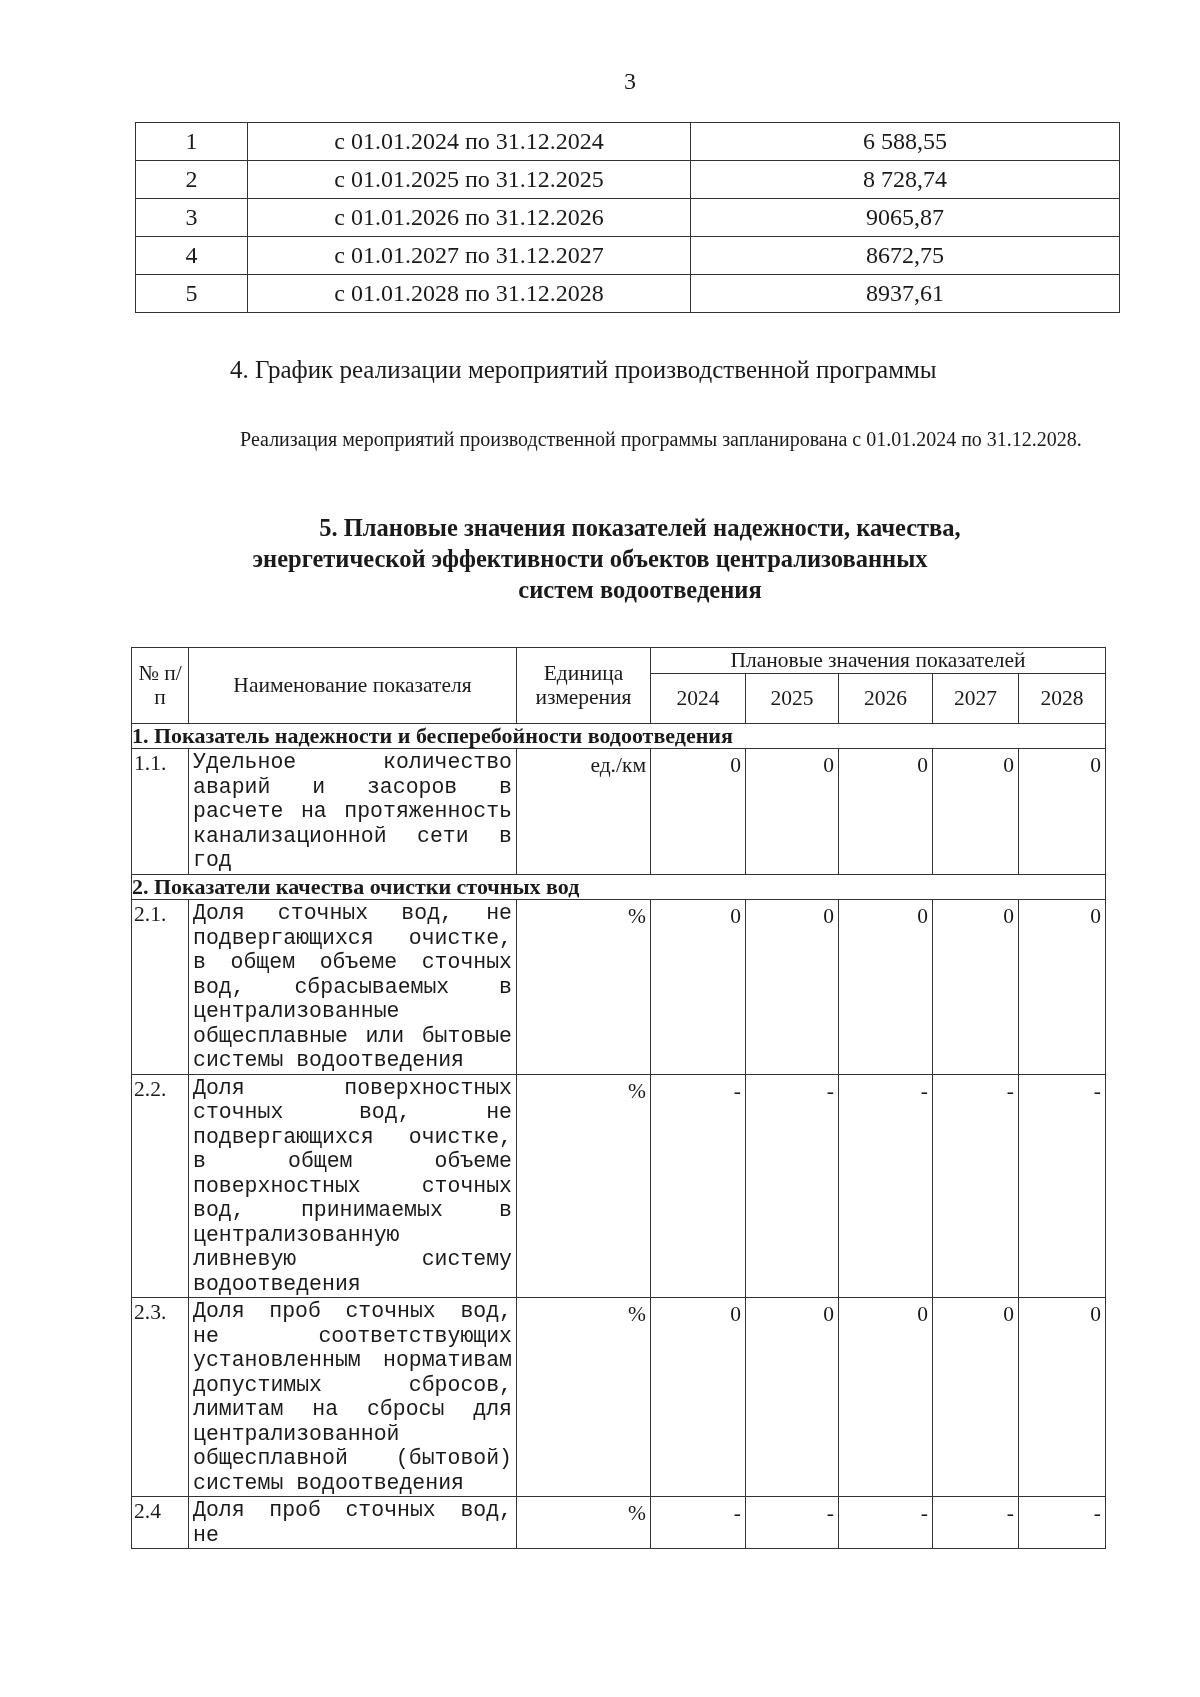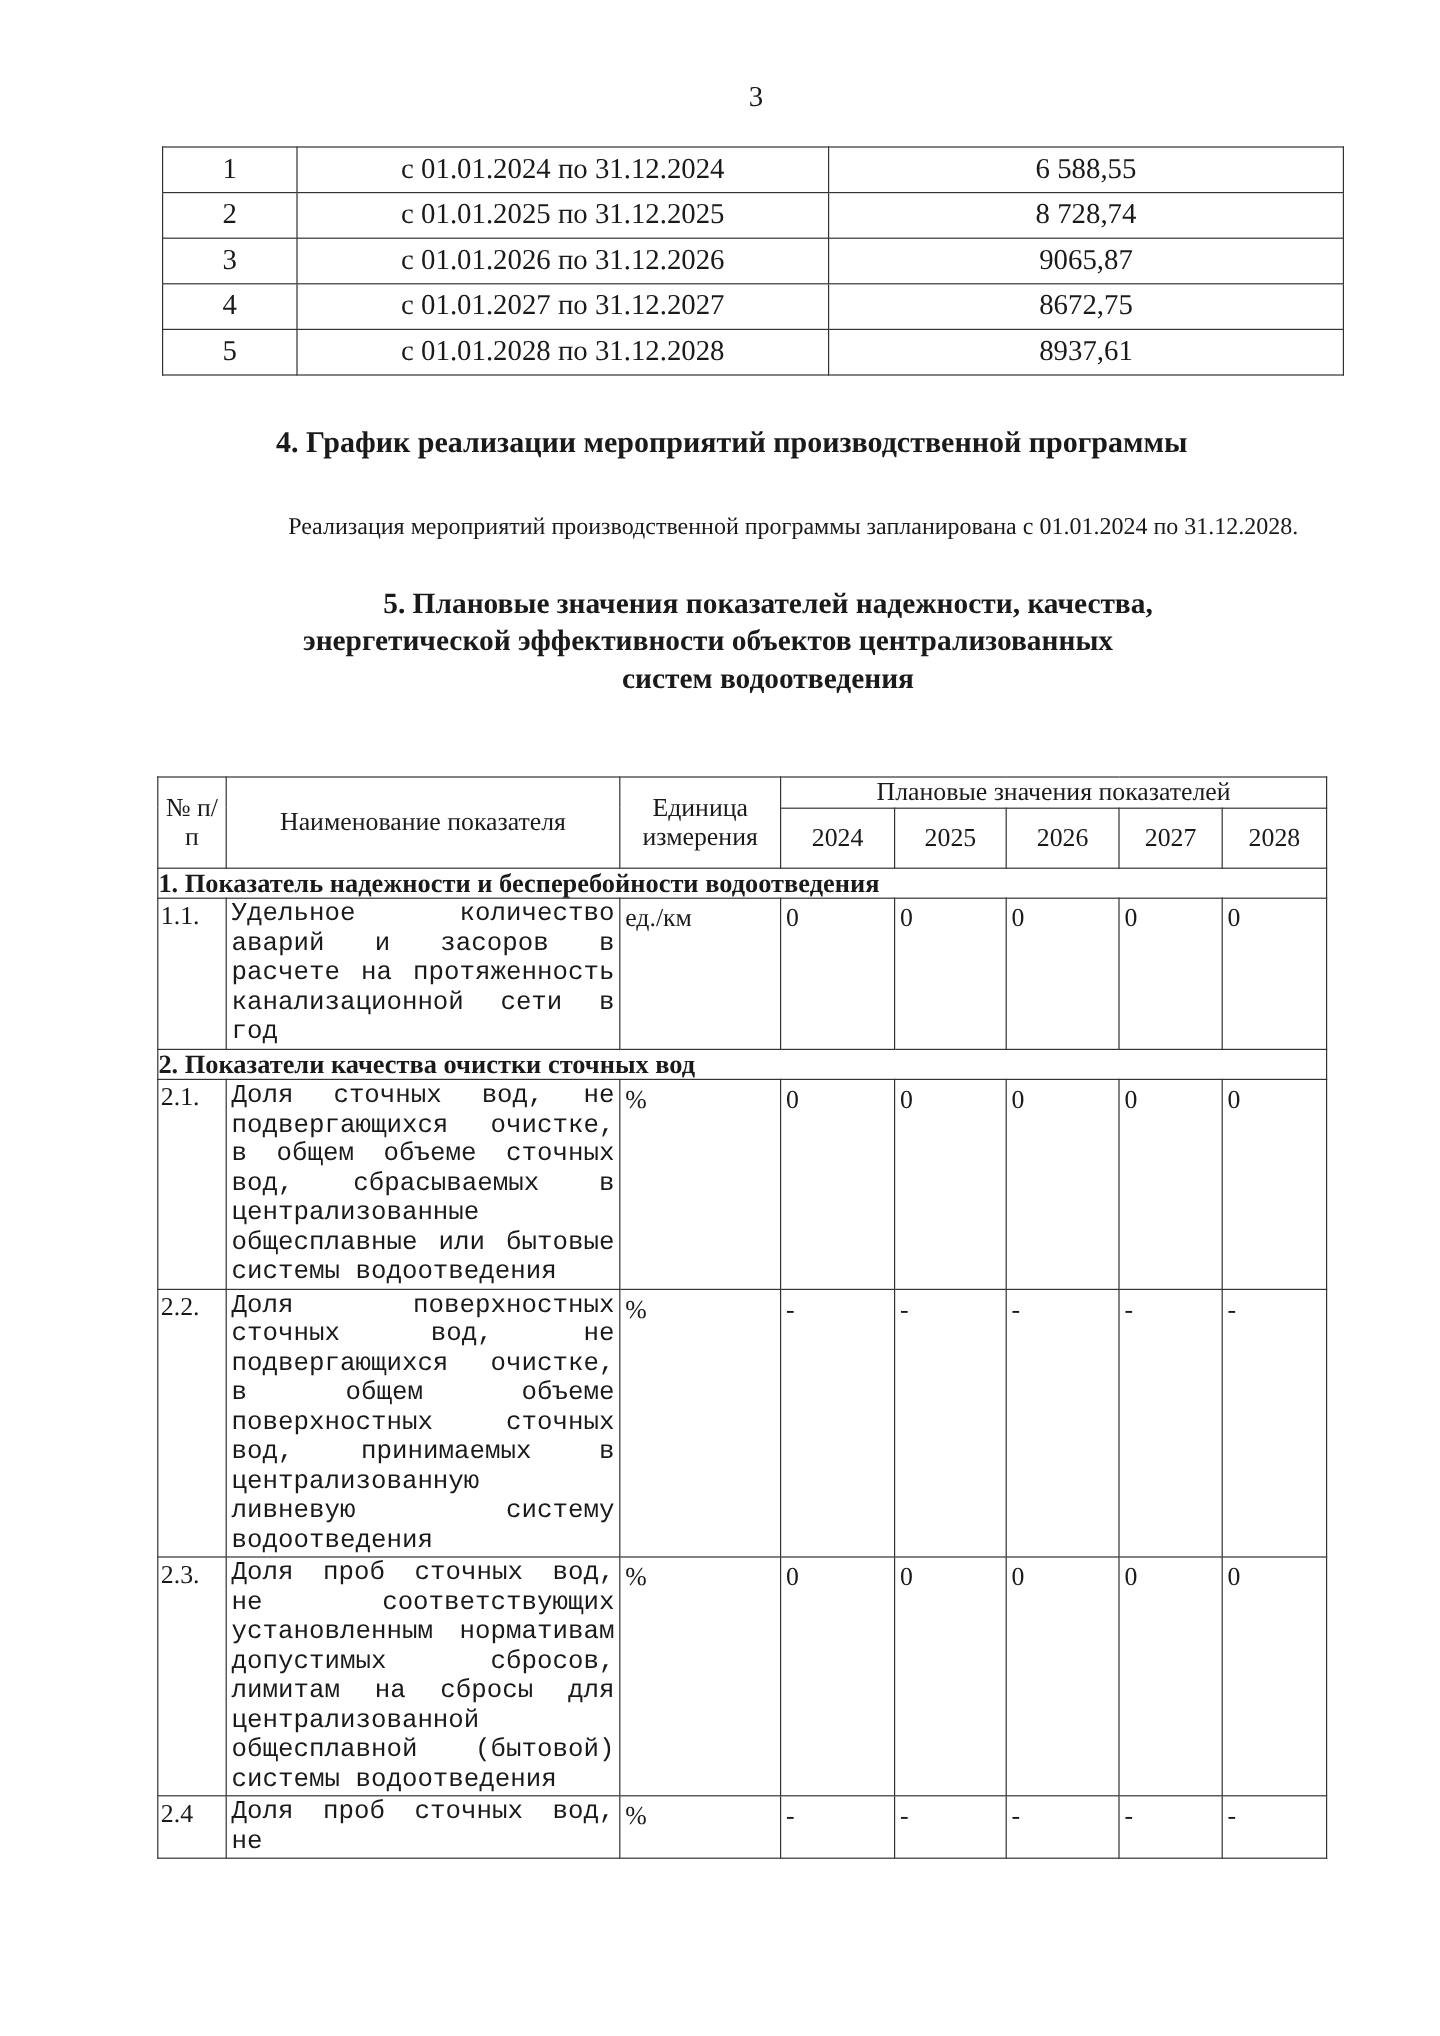--- a/index.html
+++ b/index.html
@@ -3,31 +3,31 @@
 <meta charset="utf-8">
 <style>
   html, body { margin:0; padding:0; background:#fff; }
   body { width:1200px; height:1697px; position:relative; overflow:hidden;
          font-family:"Liberation Serif", "DejaVu Serif", serif; color:#1a1a1a; }
   .page-num { position:absolute; top:68px; left:0; width:1260px; text-align:center; font-size:24px; }
   table { border-collapse:collapse; position:absolute; }
   td, th { border:1.5px solid #333; font-weight:normal; }
   #t1 { top:122px; left:135px; width:985px; font-size:24px; }
   #t1 td { height:37px; text-align:center; padding:0; }
-  .h4 { position:absolute; top:356px; left:230px; font-size:25px; font-weight:bold; white-space:nowrap; }
+  .h4 { position:absolute; top:356px; left:230px; font-size:25px; font-weight:normal; white-space:nowrap; }
   .p1 { position:absolute; top:424px; left:230px; width:862px; font-size:20px; text-align:center; line-height:31px; }
-  .h5 { position:absolute; top:488px; left:230px; width:820px; font-size:24.5px; font-weight:bold; text-align:center; line-height:31px; }
+  .h5 { position:absolute; top:512px; left:230px; width:820px; font-size:24.5px; font-weight:bold; text-align:center; line-height:31px; }
   .h5 .l2 { display:block; margin-left:-100px; text-align:center; }
   #t2 { top:647px; left:131px; width:975px; font-size:21.5px; line-height:24.5px; }
   #t2 td, #t2 th { padding:1px 4px; vertical-align:top; }
   #t2 .hdr { text-align:center; vertical-align:middle; }
   #t2 .sec td { text-align:left; font-weight:bold; font-size:22px; padding:0; height:22px; }
   #t2 .num { text-align:left; padding:2px 2px; }
   #t2 .name { text-align:justify; text-align-last:left;font-family:Liberation Mono, monospace; }
-  #t2 .ctr { text-align:left; padding-top:4px; }
+  #t2 .ctr { text-align:right; padding-top:4px; }
 </style>
 </head>
 <body>
 
 <div class="page-num">3</div>
 
 <table id="t1">
   <colgroup>
       <col style="width:112px">
       <col style="width:443px">

